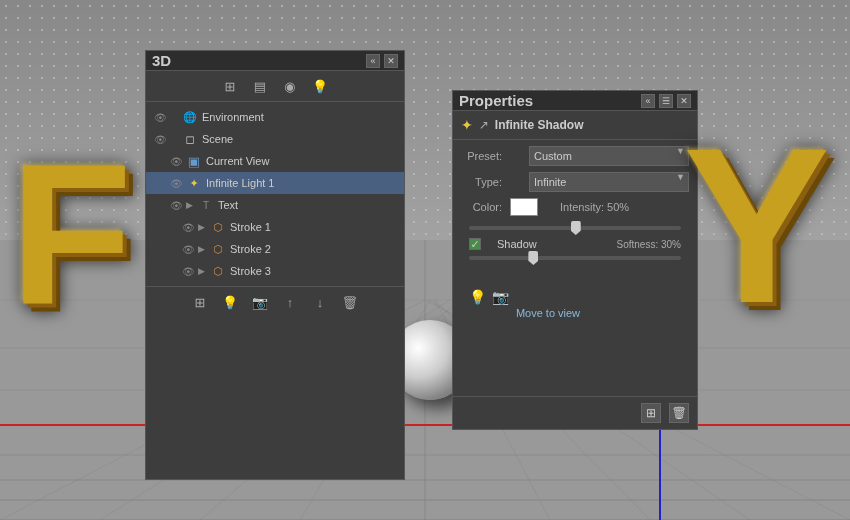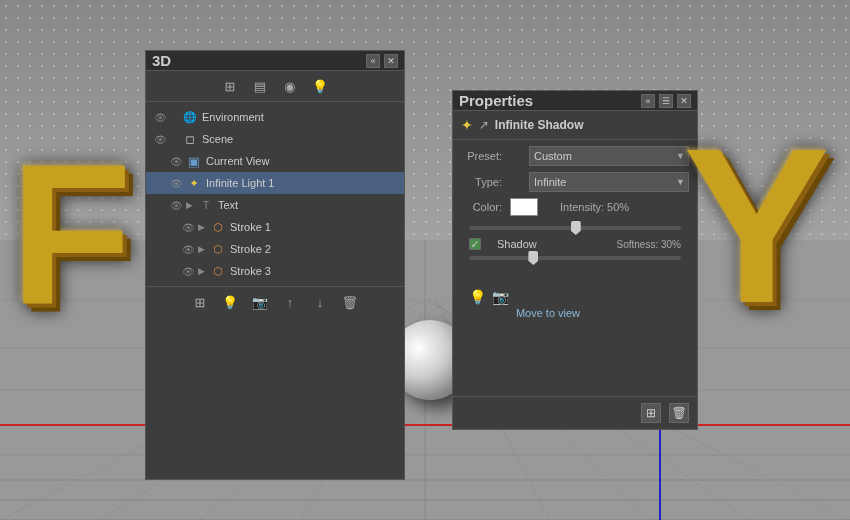--- a/index.html
+++ b/index.html
@@ -228,21 +228,20 @@
       height: 20px;
       appearance: none;
       cursor: pointer;
       position: relative;
     }
 
     .select-wrapper {
       flex: 1;
       position: relative;
       display: flex;
-      align-items: center;
       padding-left: 19px;
     }
 
     .select-wrapper select {
       width: 100%;
       background: #555;
       border: 1px solid #666;
       color: #ccc;
       padding: 2px 20px 2px 4px;
       font-size: 11px;

